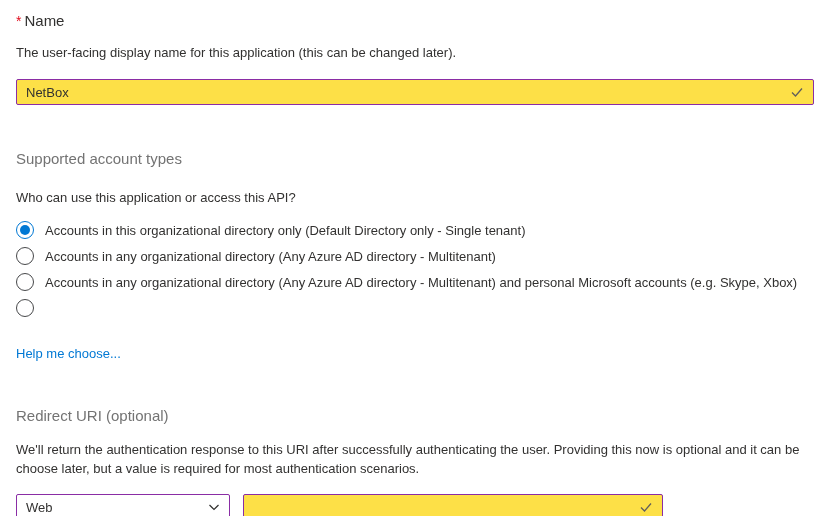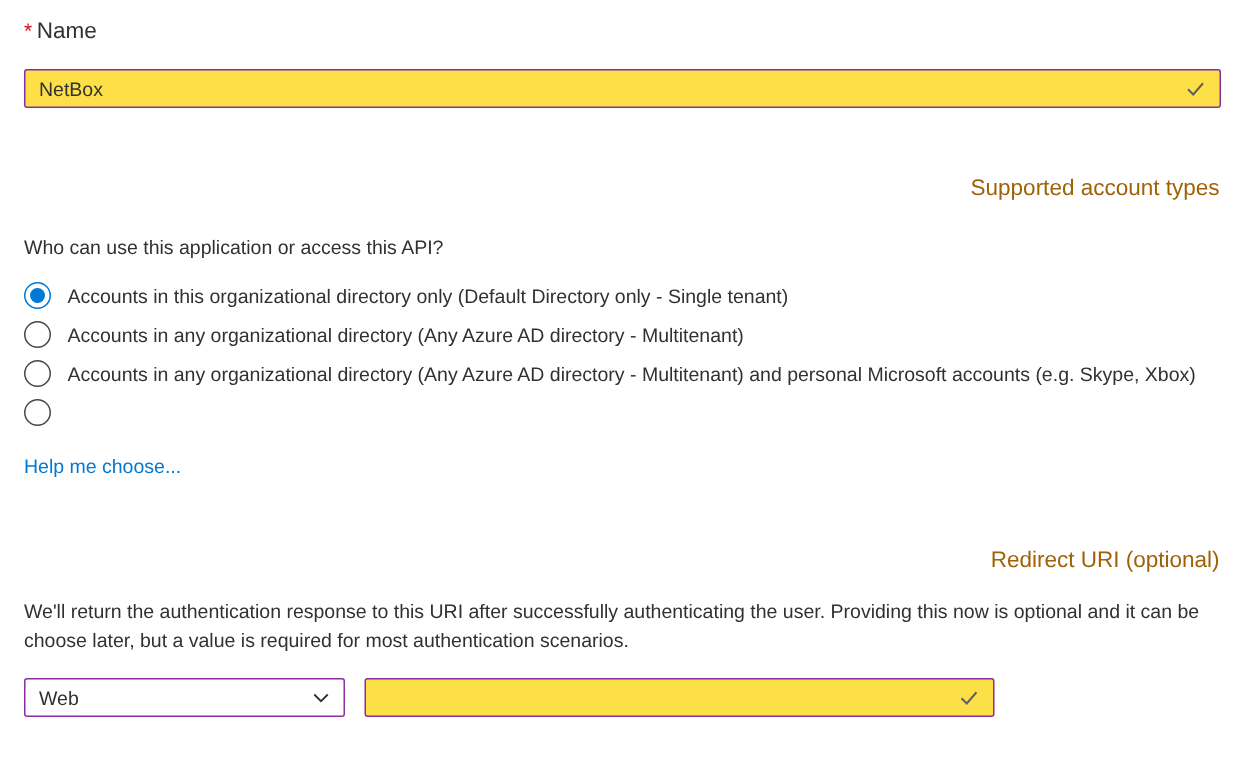--- a/index.html
+++ b/index.html
@@ -51,23 +51,22 @@
     transform: translateY(-50%);
     width: 14px; height: 14px;
     pointer-events: none;
   }
   .valid-check svg { display: block; }
 
   .name-box { margin-top: 17px; width: 798px; }
 
   .section-title {
     font-size: 15px;
-    color: #a16207;
+    color: #737373;
     margin-top: 45px;
-    text-align: right;
   }
 
   .question { margin-top: 21px; }
 
   .radio-group { margin-top: 10px; }
   .radio-row {
     display: flex;
     align-items: center;
     height: 26px;
     cursor: pointer;
@@ -91,21 +90,21 @@
   .radio-row.selected .radio-dot { background: #0078d4; }
   .radio-label {
     font-size: 13px;
     color: #323130;
     margin-left: 11px;
     white-space: nowrap;
   }
 
   .help-link {
     display: inline-block;
-    margin-top: 15px;
+    margin-top: 25px;
     font-size: 13px;
     color: #0078d4;
     text-decoration: none;
     cursor: pointer;
   }
 
   .redirect-desc { margin-top: 16px; }
 
   .uri-row {
     display: flex;
@@ -141,20 +140,21 @@
 </head>
 <body>
 
 <div class="page">
 
   
   <div class="field-label">
     <span class="required">*</span><span>Name</span>
   </div>
 
+  <div class="desc">The user-facing display name for this application (this can be changed later).</div>
 
   <div class="textbox name-box">
     <input type="text" aria-label="Name" value="NetBox" style="">
     <span class="valid-check">
       <svg width="14" height="14" viewBox="0 0 14 14">
         <polyline points="2,7.5 5.5,11 12,3.5" fill="none" stroke="#605e5c" stroke-width="1.3"></polyline>
       </svg>
     </span>
   </div>
 

